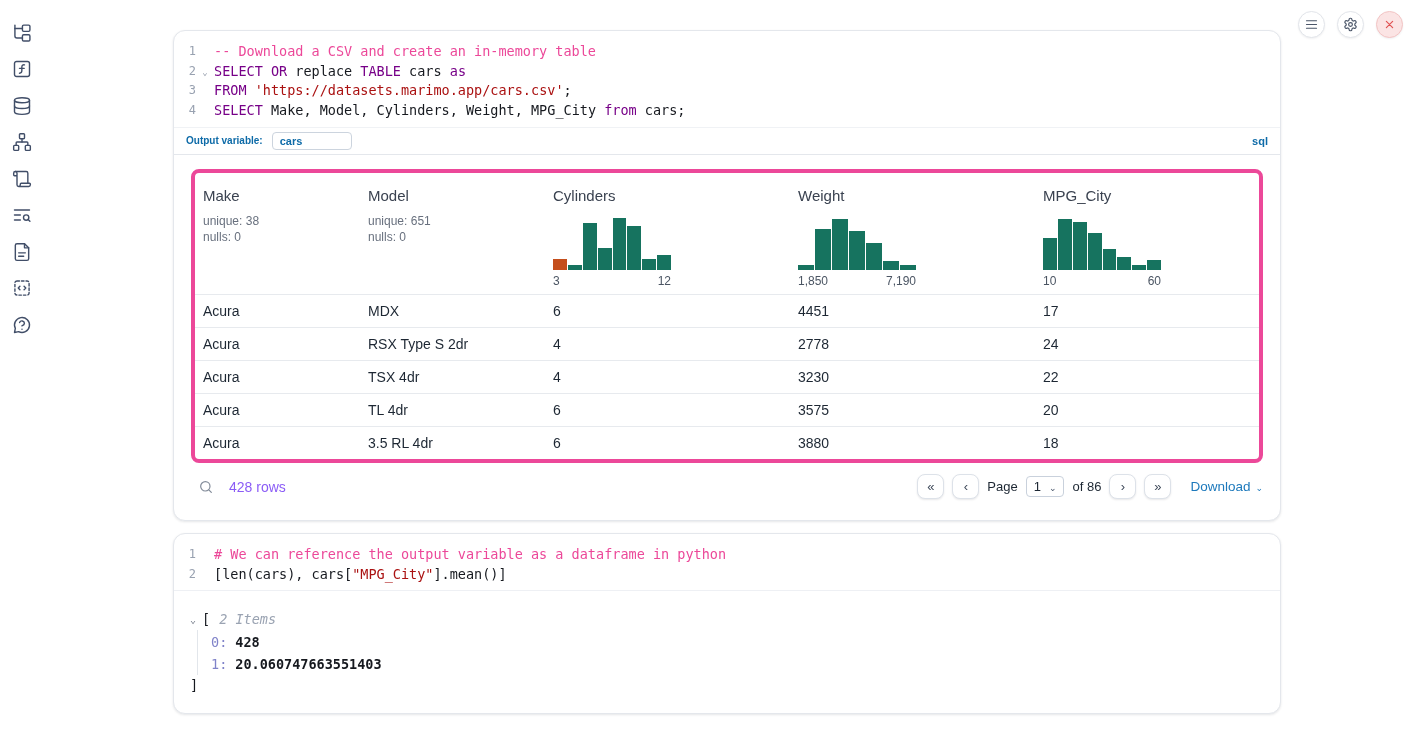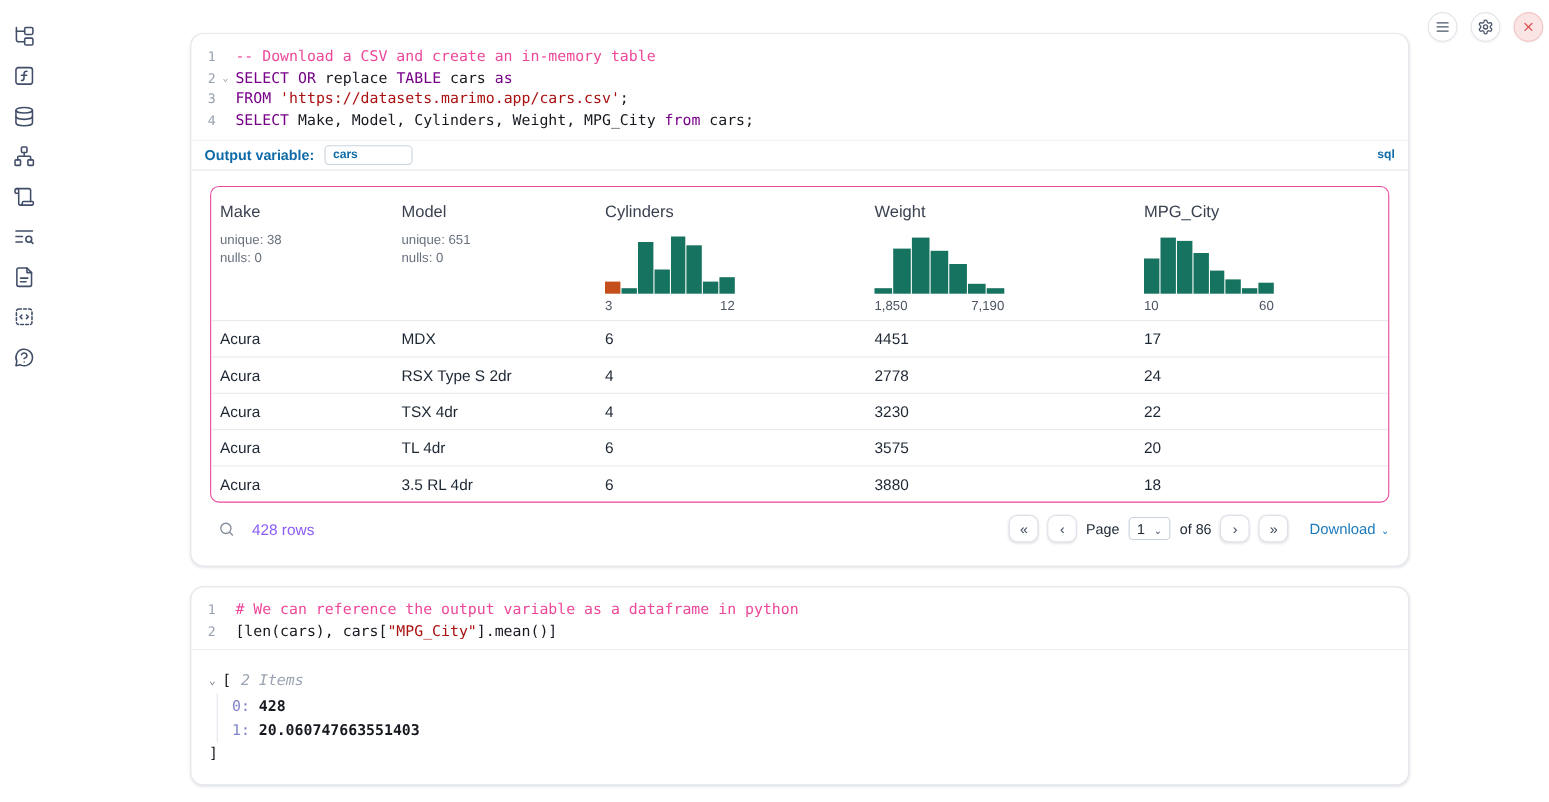--- a/index.html
+++ b/index.html
@@ -39,29 +39,29 @@
   .fold { width:18px; flex:none; text-align:center; color:#8a93a3; font-size:9px; padding-top:3px; }
   .code-text { white-space:pre; color:#16191f; }
   .tok-comment { color:#ec4899; }
   .tok-kw { color:#770088; }
   .tok-str { color:#aa1111;text-align:center; }
   .tok-plain { color:#16191f; }
 
   
   .var-row { height:28px; display:flex; align-items:center; padding:0 12px;
              border-top:1px solid #f0f2f5; border-bottom:1px solid #e4e7ec; }
-  .var-label { font-size:13px; font-weight:bold; color:#0e6ba8; }
+  .var-label { font-size:10px; font-weight:bold; color:#0e6ba8; }
   .var-input { margin-left:9px; width:80px; height:18px; border:1px solid #ccd4de;
                border-radius:4px; background:#fff; font-family:"Liberation Sans",sans-serif;
                font-size:11px; font-weight:bold; color:#0e6ba8; padding:0 7px; outline:none; }
   .lang-badge { margin-left:auto; font-size:11px; font-weight:bold; color:#0e6ba8; }
 
   
   .output-area { padding:14px 17px 18px 17px; }
-  .data-table { border:1px solid #ec4899; border-radius:8px; overflow:hidden; }
+  .data-table { border:4px solid #ec4899; border-radius:8px; overflow:hidden; }
   .tgrid { display:grid; grid-template-columns:165px 185px 245px 245px 1fr; }
   .thead { padding:14px 0 6px 0; }
   .hcell { padding:0 8px; }
   .col-title { font-size:15px; color:#3a4250; }
   .col-stats { margin-top:9px; font-size:12px; color:#68707e; line-height:16.5px; }
   .histogram { margin-top:14px; width:118px; }
   .hist-bars { height:52px; display:flex; align-items:flex-end; gap:1px; }
   .hist-bar { flex:1; min-height:2px; }
   .hist-labels { display:flex; justify-content:space-between; margin-top:4px;
                  font-size:12px; color:#4b5563; }

